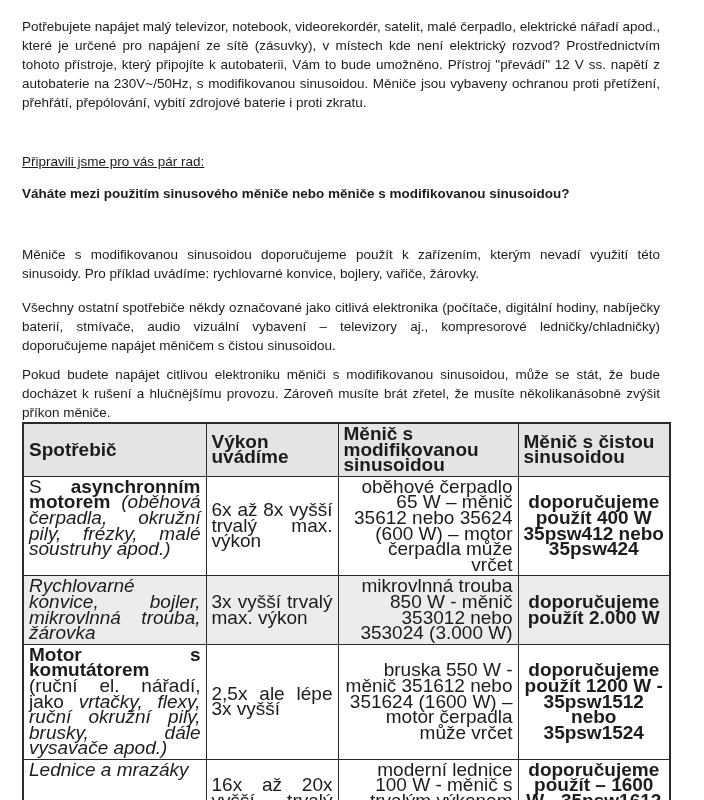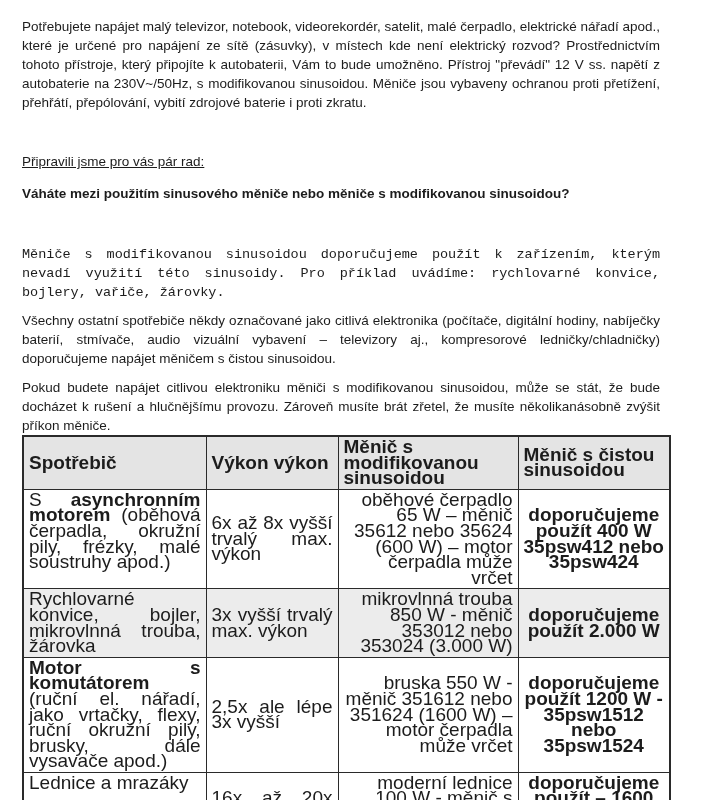--- a/index.html
+++ b/index.html
@@ -11,21 +11,21 @@
   }
   .page { box-sizing:border-box; width:688px; padding:17px 28px 0 22px; }
 
   p { margin:0; }
   .body-text {
     font-size:13.5px; line-height:19px; text-align:justify;
   }
   #intro    { margin-bottom:40px; }
   #question { font-size:13.5px; line-height:19px; font-weight:bold; margin-bottom:42px; }
   #tips     { font-size:13.5px; line-height:19px; text-decoration:underline; margin-bottom:13px; }
-  #p-modified  { margin-bottom:9px;font-family:Liberation Mono, monospace; }
+  #p-modified  { margin-bottom:15px; }
   #p-sensitive { margin-bottom:10px; }
   #p-warning   { }
 
   table.cmp {
     border-collapse:collapse; table-layout:fixed; width:647px;
     font-size:19px; line-height:15.6px;
     border:2px solid var(--border,#2a2a2a);
   }
   table.cmp th, table.cmp td {
     border:1.5px solid var(--border,#2a2a2a);
@@ -46,21 +46,21 @@
   tbody tr:nth-child(4) td { height:44px; }
   tbody tr:nth-child(5) td { height:56px; }
 
   td.col-appliance { vertical-align:top; text-align:justify; }
   td.col-power     { vertical-align:middle; text-align:justify; }
   td.col-modified  { vertical-align:middle; text-align:right; }
   td.col-pure      { vertical-align:middle; text-align:center; }
   td.col-pure.bold { font-weight:bold; }
 
   .seg-bold   { font-weight:bold; }
-  .seg-italic { }
+  .seg-italic { font-style:italic; }
   .seg-normal { font-weight:normal; font-style:normal; }
 </style>
 </head>
 <body>
 
 <div class="page">
 
   <p id="intro" class="body-text">Potřebujete napájet malý televizor, notebook, videorekordér, satelit, malé čerpadlo, elektrické nářadí apod., které je určené pro napájení ze sítě (zásuvky), v místech kde není elektrický rozvod? Prostřednictvím tohoto přístroje, který připojíte k autobaterii, Vám to bude umožněno. Přístroj "převádí" 12 V ss. napětí z autobaterie na 230V~/50Hz, s modifikovanou sinusoidou. Měniče jsou vybaveny ochranou proti přetížení, přehřátí, přepólování, vybití zdrojové baterie i proti zkratu.</p>
 
   <p id="tips">Připravili jsme pro vás pár rad:</p>
@@ -76,21 +76,21 @@
   <table class="cmp">
     <colgroup>
       <col class="c1">
         <col class="c2">
         <col class="c3">
         <col class="c4">
     </colgroup>
     <thead>
       <tr>
         <th>Spotřebič</th>
-        <th>Výkon výkon</th>
+        <th>Výkon uvádíme</th>
         <th>Měnič s modifikovanou sinusoidou</th>
         <th>Měnič s čistou sinusoidou</th>
       </tr>
     </thead>
     <tbody>
         <tr>
           <td class="col-appliance"><span class="seg-normal">S </span><span class="seg-bold">asynchronním motorem</span><span class="seg-normal"> </span><span class="seg-italic">(oběhová čerpadla, okružní pily, frézky, malé soustruhy apod.)</span></td>
           <td class="col-power">6x až 8x vyšší trvalý max. výkon</td>
           <td class="col-modified">oběhové čerpadlo 65 W – měnič 35612 nebo 35624 (600 W) – motor čerpadla může vrčet</td>
           <td class="col-pure bold">doporučujeme použít 400 W 35psw412 nebo 35psw424</td>

